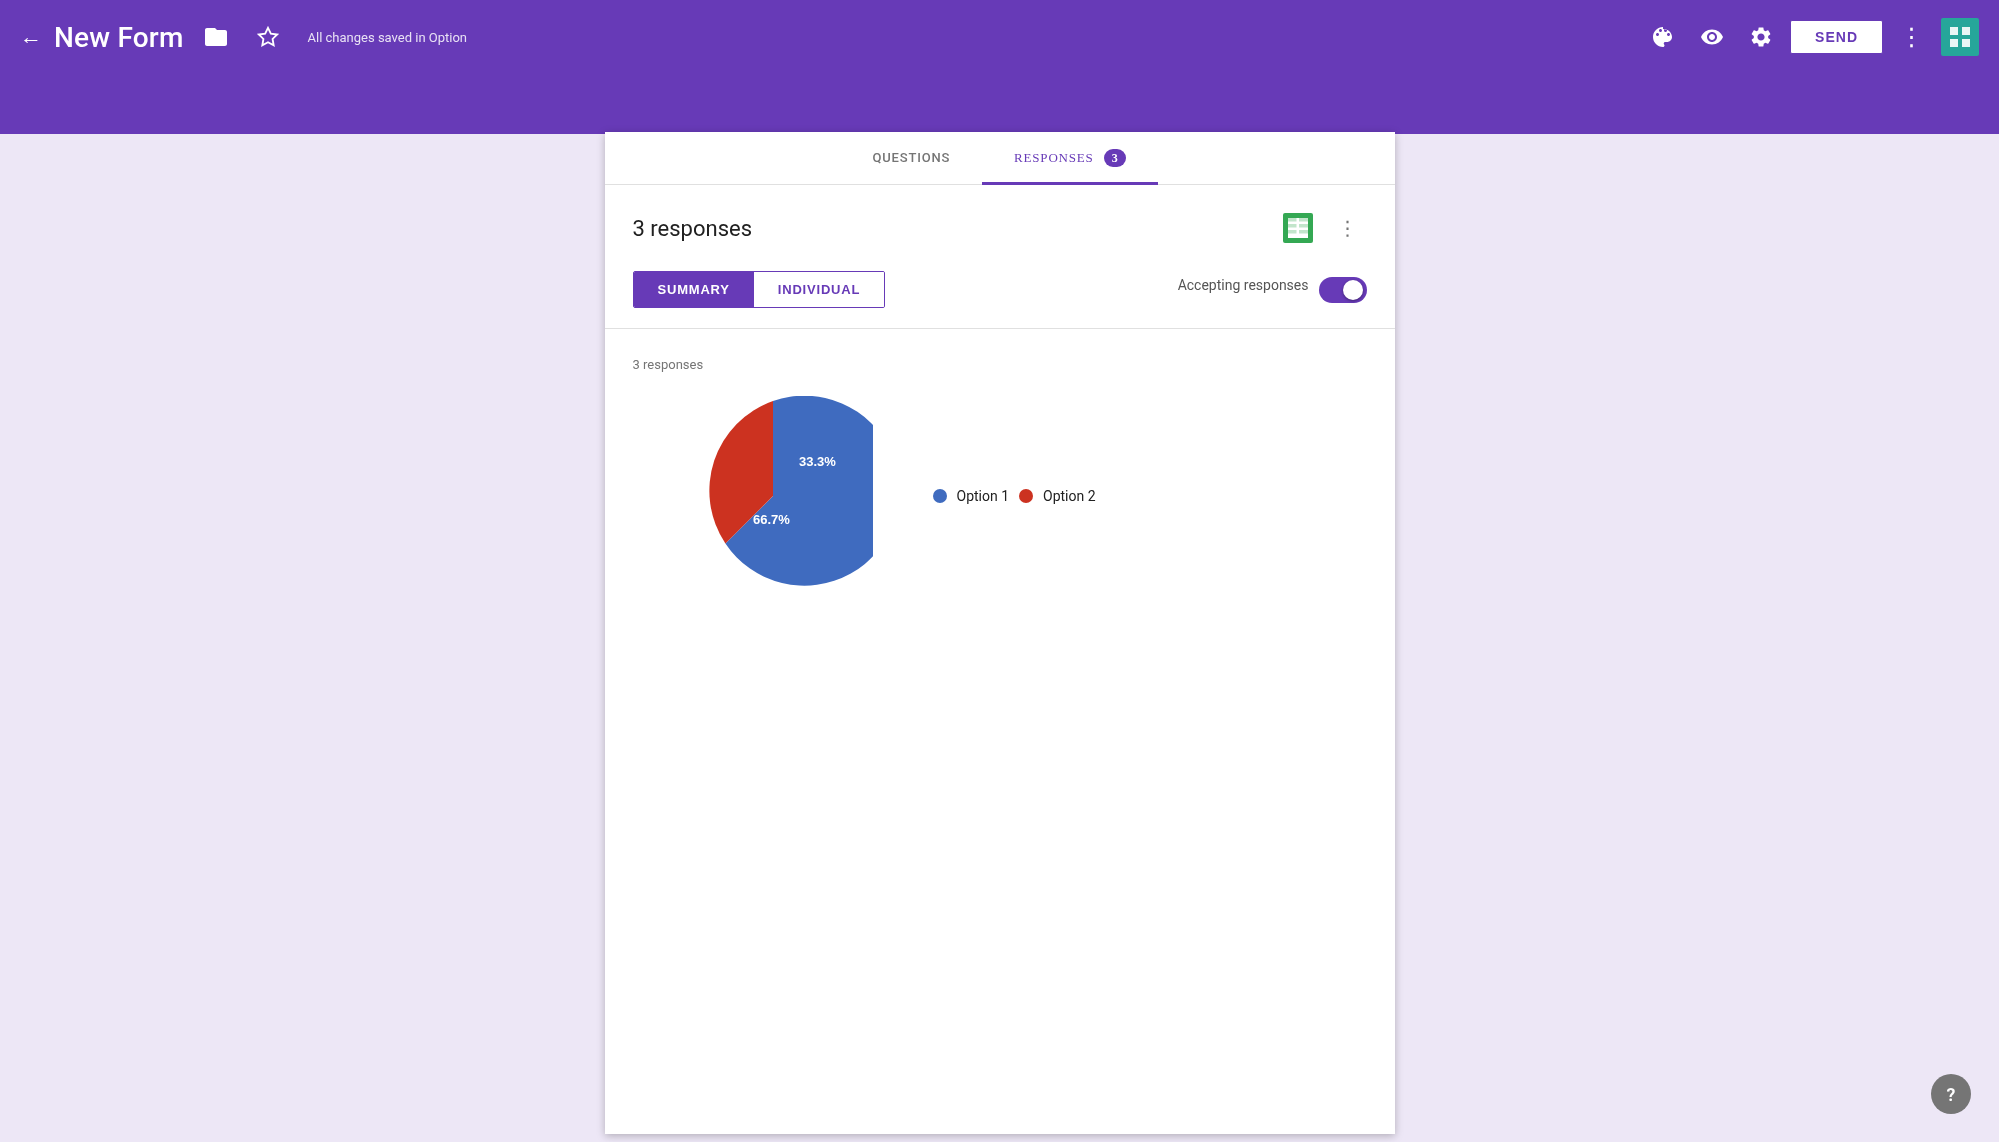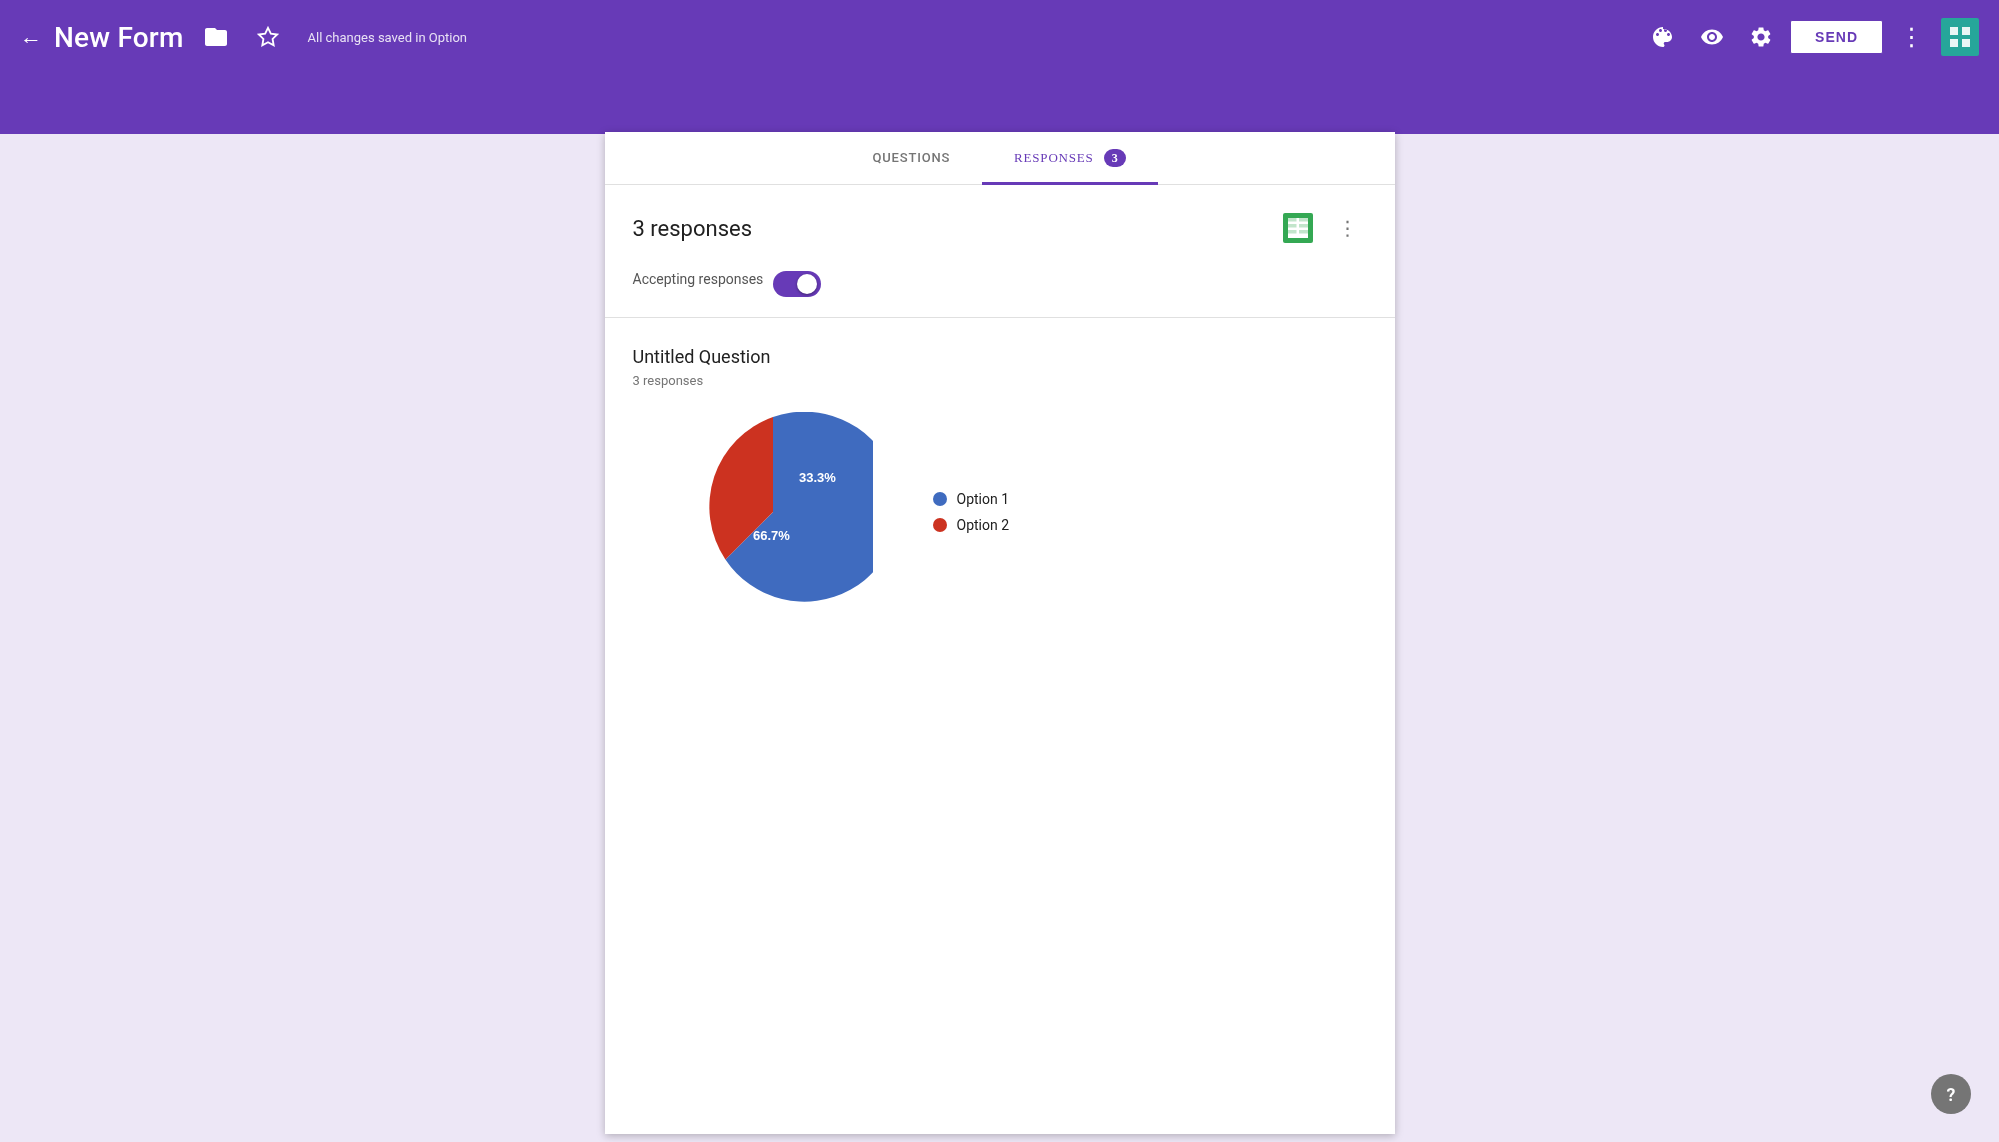--- a/index.html
+++ b/index.html
@@ -55,21 +55,21 @@
     .divider { border: none; border-top: 1px solid #e0e0e0; margin: 0 0 0 0; }
 
     
     .question-card { padding: 28px 28px 40px 28px; }
     .question-title { font-size: 18px; font-weight: 400; color: #212121; margin-bottom: 6px; }
     .question-responses { font-size: 13px; color: #757575; margin-bottom: 24px; }
 
     
     .chart-area { display: flex; align-items: center; gap: 60px; padding-left: 40px; }
     .pie-chart-container { position: relative; width: 200px; height: 200px; }
-    .legend { display: flex; flex-direction: column; gap: 10px; }
+    .legend { display: flex; flex-direction: row; gap: 10px; }
     .legend-item { display: flex; align-items: center; gap: 10px; font-size: 14px; color: #212121; }
     .legend-dot { width: 14px; height: 14px; border-radius: 50%; flex-shrink: 0; }
 
     
     .help-btn { position: fixed; bottom: 28px; right: 28px; width: 40px; height: 40px; background: #757575; border-radius: 50%; color: white; display: flex; align-items: center; justify-content: center; font-size: 18px; font-weight: 600; cursor: pointer; }
 
     svg text { font-family: Arial, sans-serif; }
   </style>
 </head>
 <body>
@@ -153,33 +153,36 @@
             <line x1="7" y1="17" x2="27" y2="17" stroke="white" stroke-width="1"></line>
             <line x1="7" y1="23" x2="27" y2="23" stroke="white" stroke-width="1"></line>
             <line x1="16" y1="7" x2="16" y2="27" stroke="white" stroke-width="1"></line>
           </svg>
         </div>
         <div class="more-vert-icon">⋮</div>
       </div>
     </div>
 
     <div class="view-toggle">
+      <div class="toggle-group">
+        <button class="toggle-btn active">SUMMARY</button>
+        <button class="toggle-btn">INDIVIDUAL</button>
+      </div>
       <div class="accepting-responses">
         <span>Accepting responses</span>
         <label class="toggle-switch">
           <input type="checkbox" checked="" style="">
           <span class="toggle-slider"></span>
         </label>
       </div>
     </div>
 
     <hr class="divider">
 
     <div class="question-card">
-      <div class="question-title">Untitled Question</div>
       <div class="question-responses">3 responses</div>
 
       <div class="chart-area">
         <div class="pie-chart-container">
           <svg width="200" height="200" viewBox="0 0 200 200">
 
             <path d="M100,100 L100,5 A95,95 0 1,1 52.4,147.5 Z" fill="#3f6bbf"></path>
 
             <path d="M100,100 L52.4,147.5 A95,95 0 0,1 100,5 Z" fill="#cc3220"></path>
 

